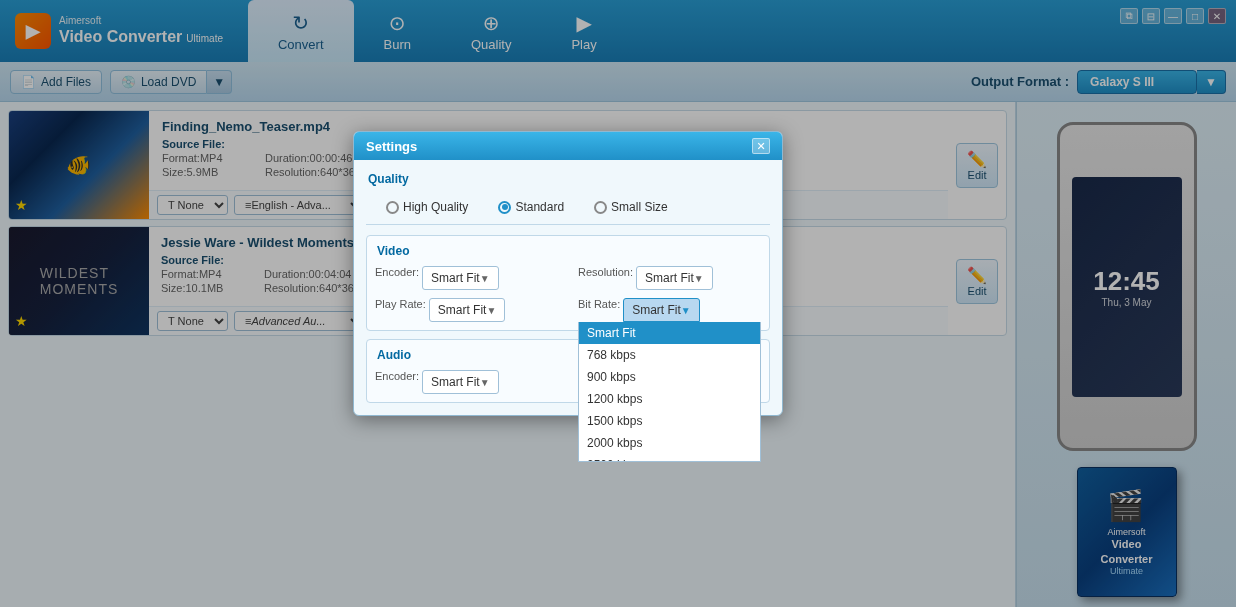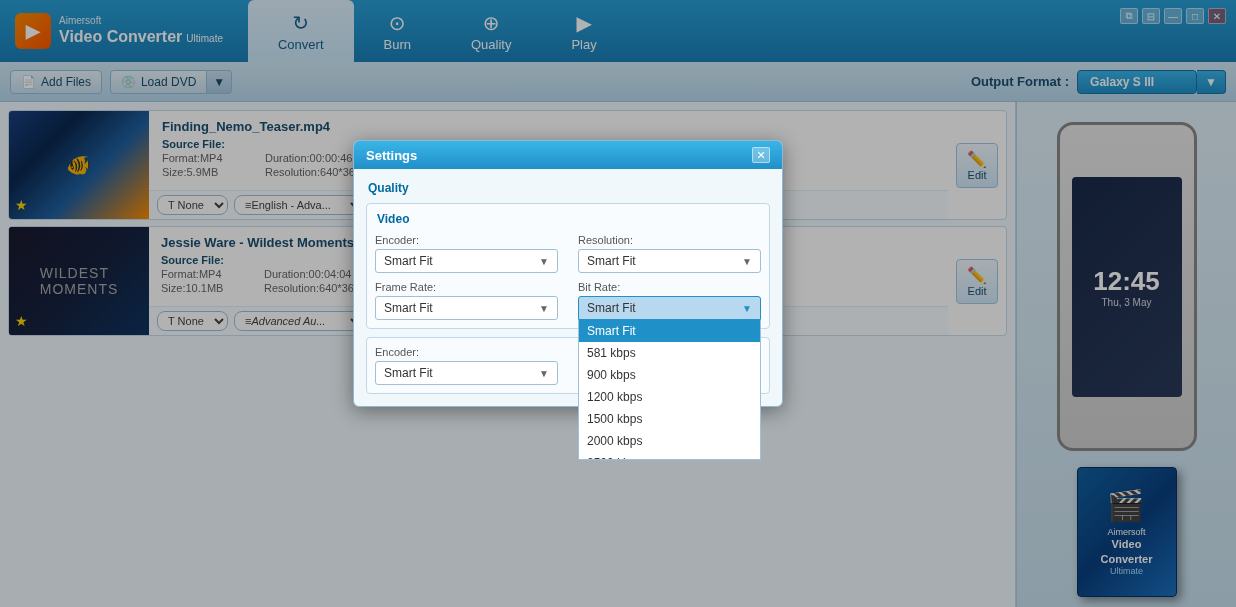--- a/index.html
+++ b/index.html
@@ -199,21 +199,21 @@
       align-items: center;
       padding: 4px 8px;
       gap: 6px;
       border-top: 1px solid #e0eef8;
       background: #f8fcff;
     }
 
     .select-box {
       background: white;
       border: 1px solid #a0c0d8;
-      border-radius: 8px;
+      border-radius: 3px;
       padding: 2px 6px;
       font-size: 11px;
       color: #444;
       cursor: pointer;
     }
 
     
     .right-panel {
       width: 220px;
       background: linear-gradient(180deg, #e0f0f8 0%, #c8e0ee 100%);
@@ -306,21 +306,21 @@
     }
     .radio-circle.checked { border-color: #2090c8; }
     .radio-dot { width: 6px; height: 6px; background: #2090c8; border-radius: 50%; }
 
     .form-grid {
       display: grid;
       grid-template-columns: 1fr 1fr;
       gap: 8px 20px;
     }
 
-    .form-field { display: flex; flex-direction: column; gap: 3px; }
+    .form-field { display: flex; flex-direction: row; gap: 3px; }
     .form-label { font-size: 11px; color: #555; }
     .form-select {
       background: white;
       border: 1px solid #a0c0d8;
       border-radius: 3px;
       padding: 4px 8px;
       font-size: 12px;
       color: #333;
       display: flex; justify-content: space-between; align-items: center;
       cursor: pointer;
@@ -626,68 +626,85 @@
 
     <div class="modal-title-bar">
       <span>Settings</span>
       <button class="modal-close">✕</button>
     </div>
 
     <div class="modal-body">
 
       <div>
         <div class="section-label">Quality</div>
+        <div class="quality-section">
+          <label class="radio-item">
+            <div class="radio-circle"></div>
+            <span>High Quality</span>
+          </label>
+          <label class="radio-item">
+            <div class="radio-circle checked">
+              <div class="radio-dot"></div>
+            </div>
+            <span>Standard</span>
+          </label>
+          <label class="radio-item">
+            <div class="radio-circle"></div>
+            <span>Small Size</span>
+          </label>
+        </div>
       </div>
 
       <div class="video-section">
         <div class="section-label">Video</div>
         <div class="form-grid">
           <div class="form-field">
             <span class="form-label">Encoder:</span>
             <div class="form-select">
               <span>Smart Fit</span>
               <span class="select-arrow">▼</span>
             </div>
           </div>
           <div class="form-field">
             <span class="form-label">Resolution:</span>
             <div class="form-select">
               <span>Smart Fit</span>
               <span class="select-arrow">▼</span>
             </div>
           </div>
           <div class="form-field">
-            <span class="form-label">Frame Rate:</span>
+            <span class="form-label">Play Rate:</span>
             <div class="form-select">
               <span>Smart Fit</span>
               <span class="select-arrow">▼</span>
             </div>
           </div>
 
           <div class="form-field dropdown-container dropdown-open">
             <span class="form-label">Bit Rate:</span>
             <div class="form-select" style="background:#b8d8f0;border-color:#2090c8;">
               <span>Smart Fit</span>
               <span class="select-arrow" style="color:#2090c8;">▼</span>
             </div>
             <div class="dropdown-list">
               <div class="dropdown-item highlighted">Smart Fit</div>
-              <div class="dropdown-item">581 kbps</div>
+              <div class="dropdown-item">768 kbps</div>
               <div class="dropdown-item">900 kbps</div>
               <div class="dropdown-item">1200 kbps</div>
               <div class="dropdown-item">1500 kbps</div>
               <div class="dropdown-item">2000 kbps</div>
               <div class="dropdown-item">2500 kbps</div>
 
             </div>
           </div>
         </div>
       </div>
 
       <div class="audio-section" style="margin-top:8px;">
+        <div class="section-label">Audio</div>
         <div class="form-grid">
           <div class="form-field">
             <span class="form-label">Encoder:</span>
             <div class="form-select">
               <span>Smart Fit</span>
               <span class="select-arrow">▼</span>
             </div>
           </div>
           <div class="form-field">
             <span class="form-label">Sample Rate:</span>

